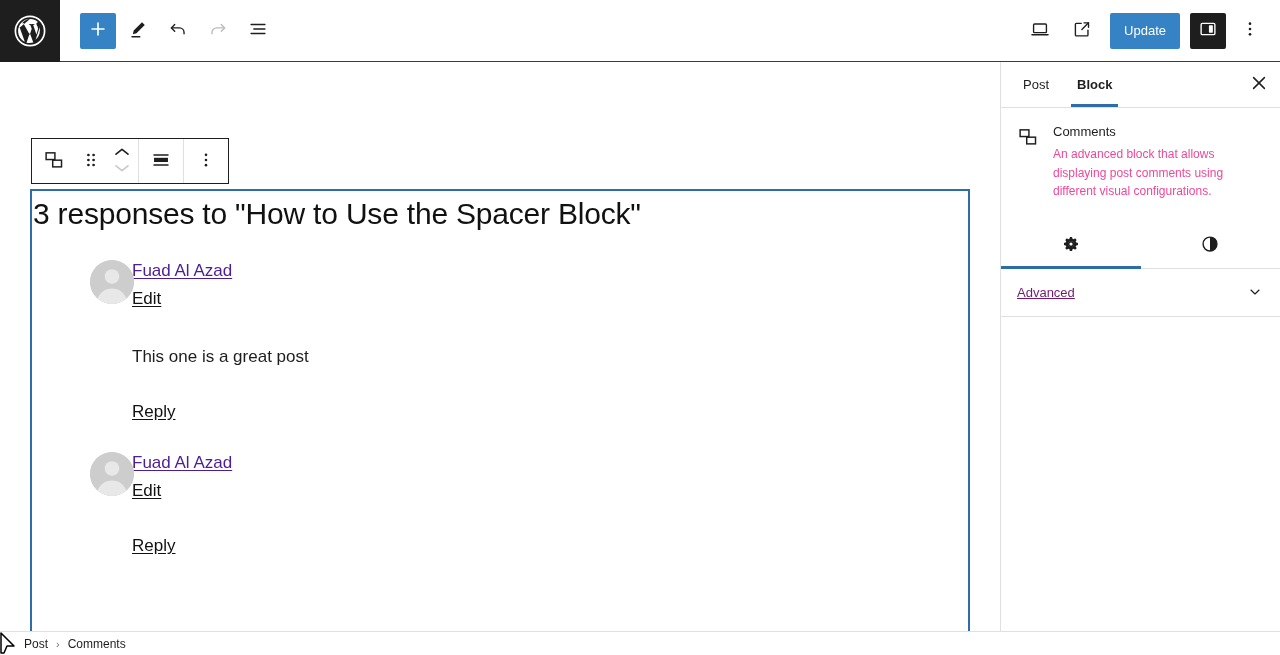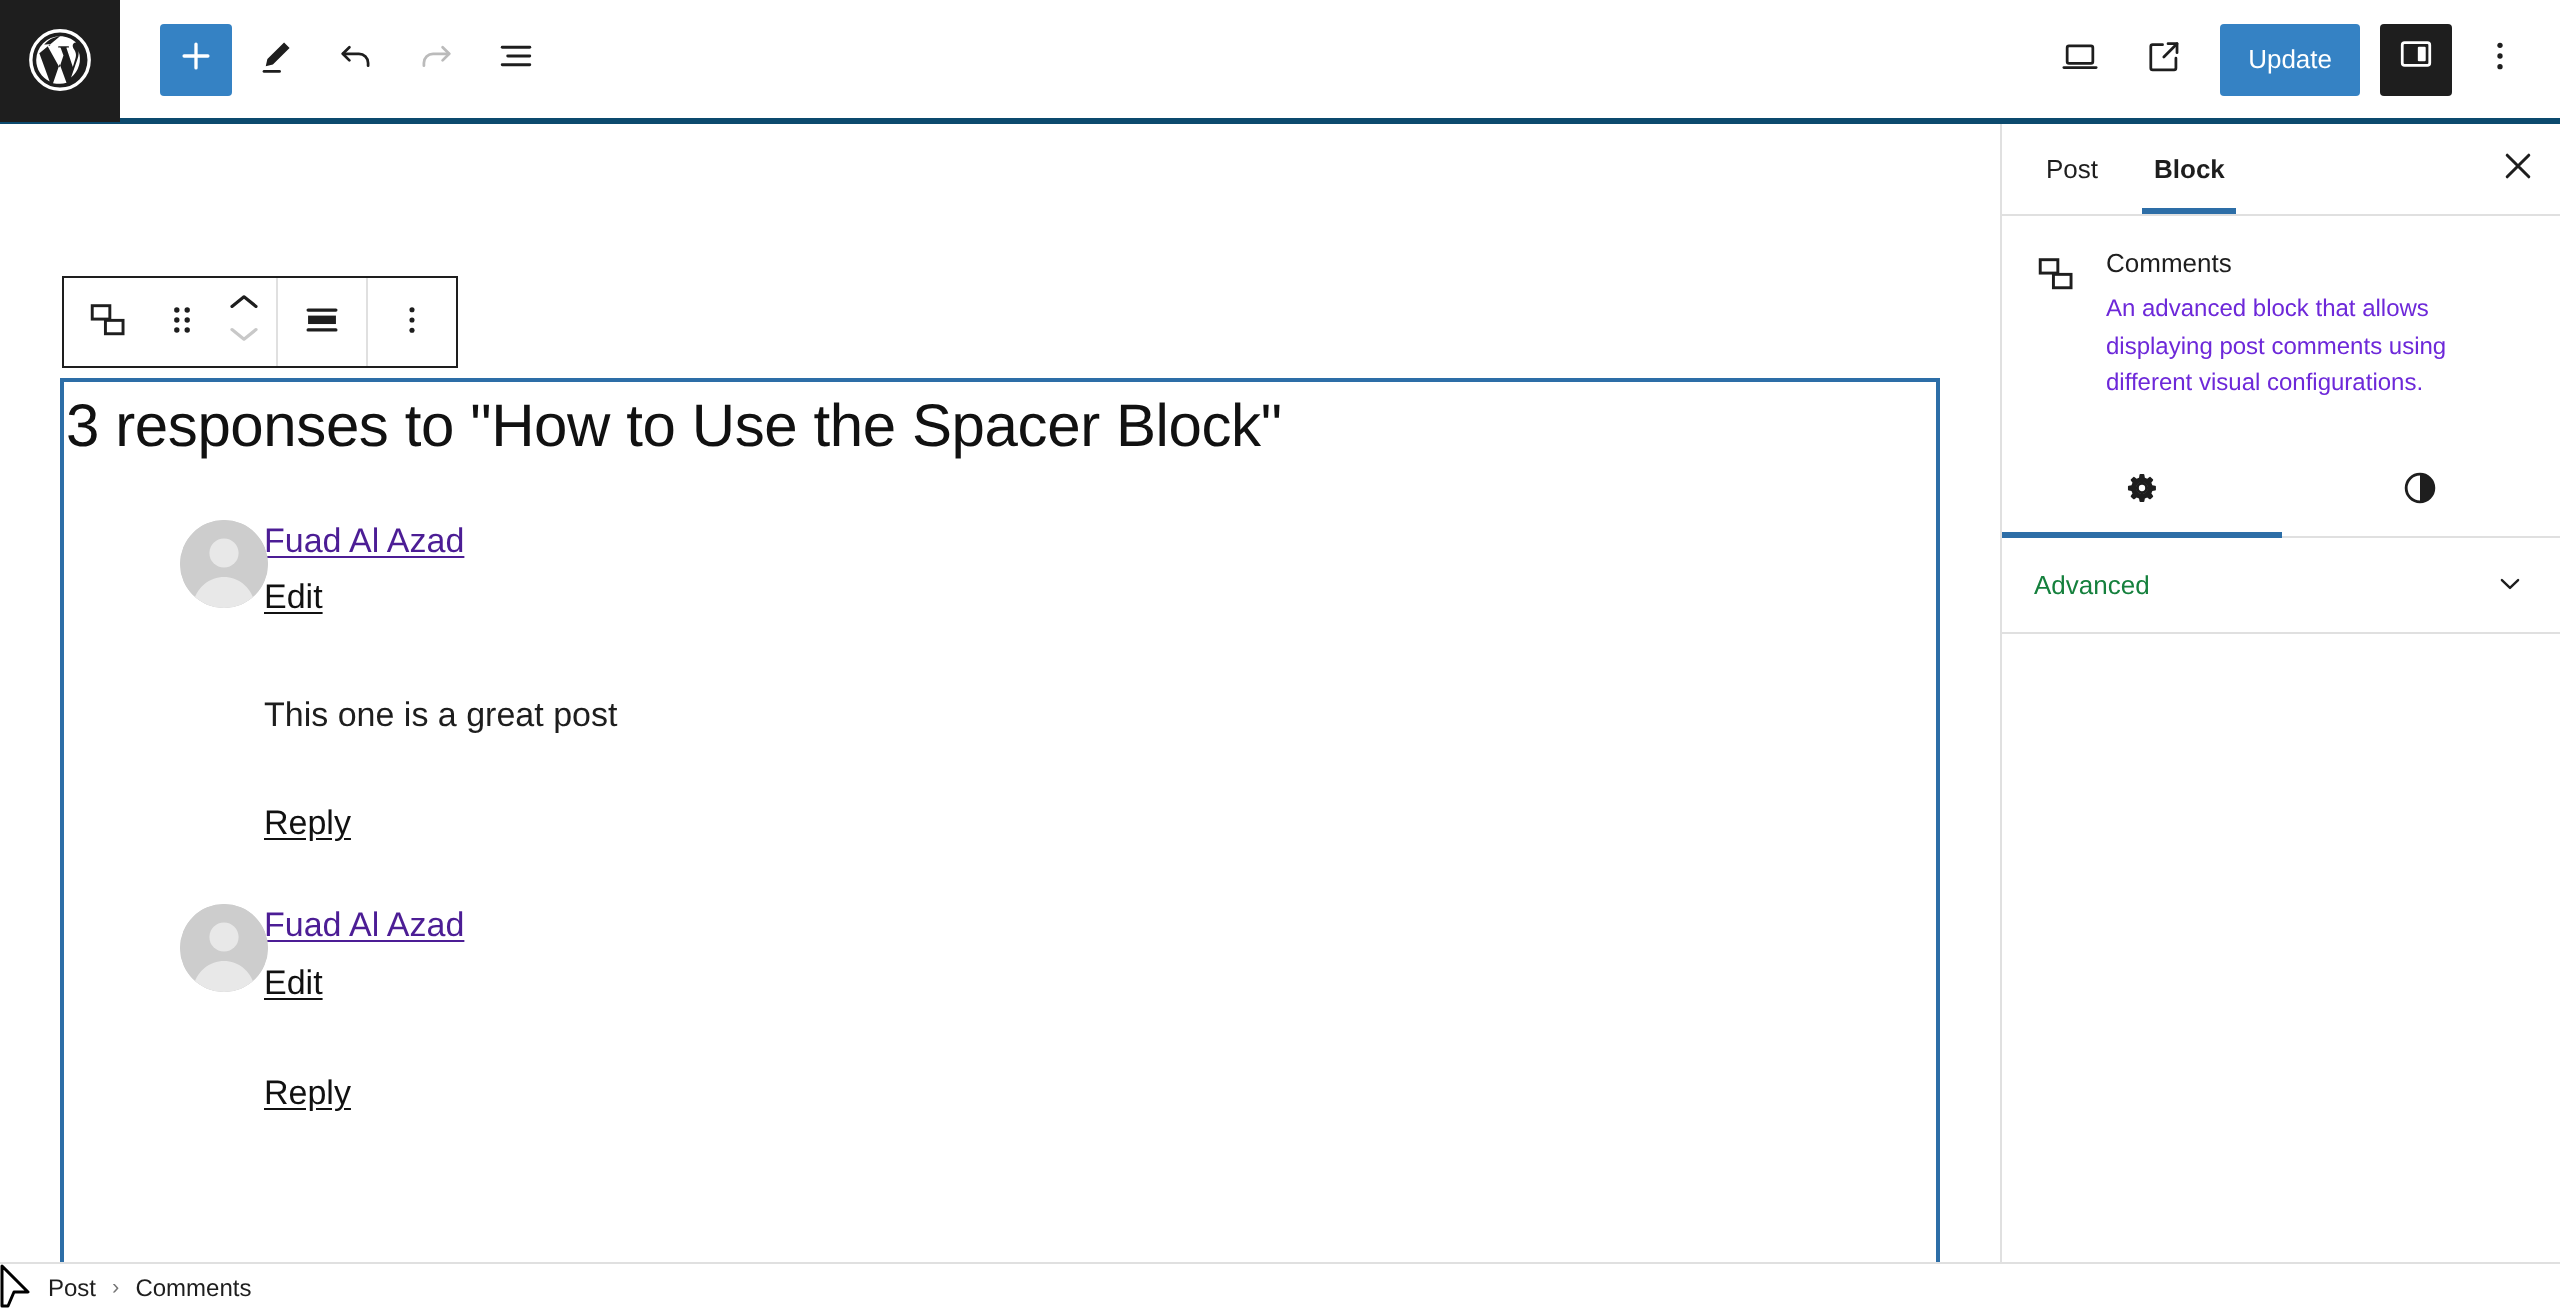--- a/index.html
+++ b/index.html
@@ -24,21 +24,21 @@
   }
 
   
   .header {
     position: relative;
     height: 62px;
     flex: 0 0 62px;
     display: flex;
     align-items: center;
     background: #ffffff;
-    border-bottom: 3px solid #0c4a6e;
+    border-bottom: 1px solid #0c4a6e;
   }
 
   .wp-logo-btn {
     width: 60px;
     height: 62px;
     background: #1e1e1e;
     display: flex;
     align-items: center;
     justify-content: center;
     flex: 0 0 60px;
@@ -285,21 +285,21 @@
   .block-card .bc-icon { flex: 0 0 24px; padding-top: 2px; color: #1e1e1e; }
   .bc-name {
     font-size: 13px;
     font-weight: 500;
     color: #1e1e1e;
     margin-bottom: 6px;
   }
   .bc-desc {
     font-size: 12px;
     line-height: 1.55;
-    color: #6d28d9;
+    color: #ec4899;
   }
 
   .inspector-tabs {
     display: flex;
     border-bottom: 1px solid #e0e0e0;
     margin-top: 12px;
   }
   .i-tab {
     position: relative;
     flex: 1 1 50%;
@@ -321,21 +321,21 @@
   }
 
   .panel-row {
     height: 48px;
     display: flex;
     align-items: center;
     padding: 0 16px;
     border-bottom: 1px solid #e0e0e0;
     cursor: pointer;
   }
-  .panel-row .pr-label { font-size: 13px; font-weight: 500; color: #15803d; }
+  .panel-row .pr-label { font-size: 13px; font-weight: 500; color: #701a75; text-decoration: underline; }
   .panel-row .pr-chevron { margin-left: auto; color: #1e1e1e; display: flex; }
 
   
   .footer {
     height: 24px;
     flex: 0 0 24px;
     display: flex;
     align-items: center;
     gap: 8px;
     padding-left: 24px;

